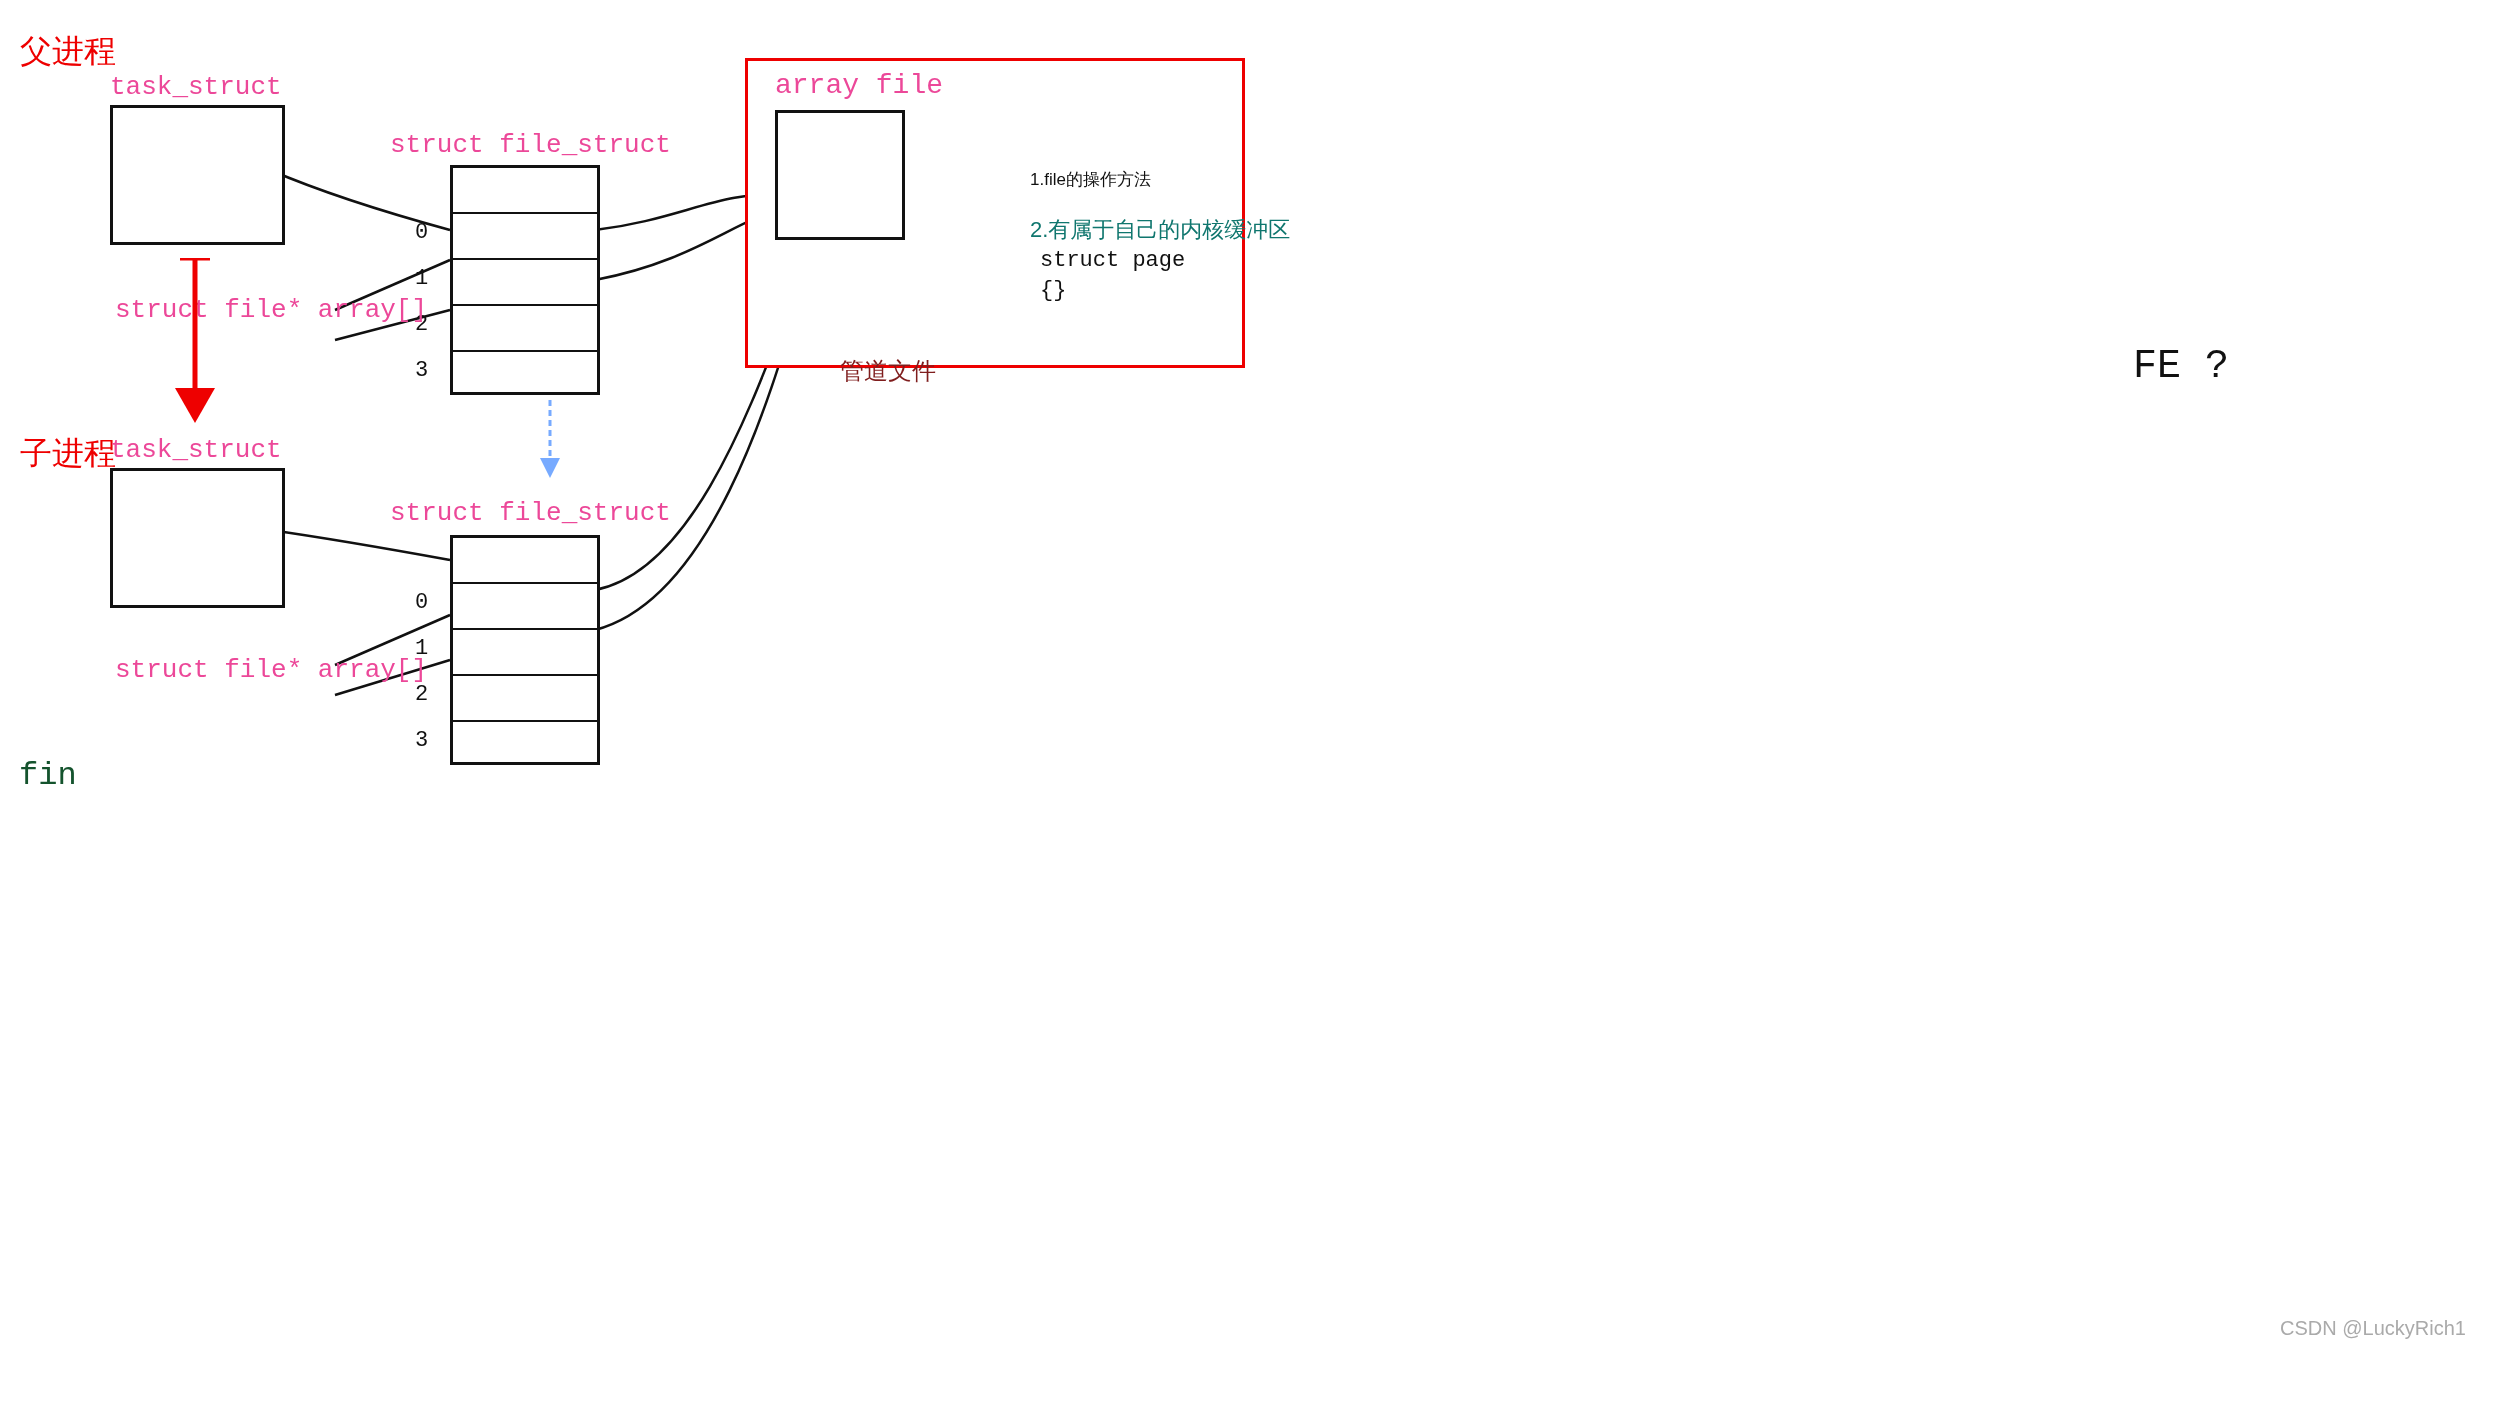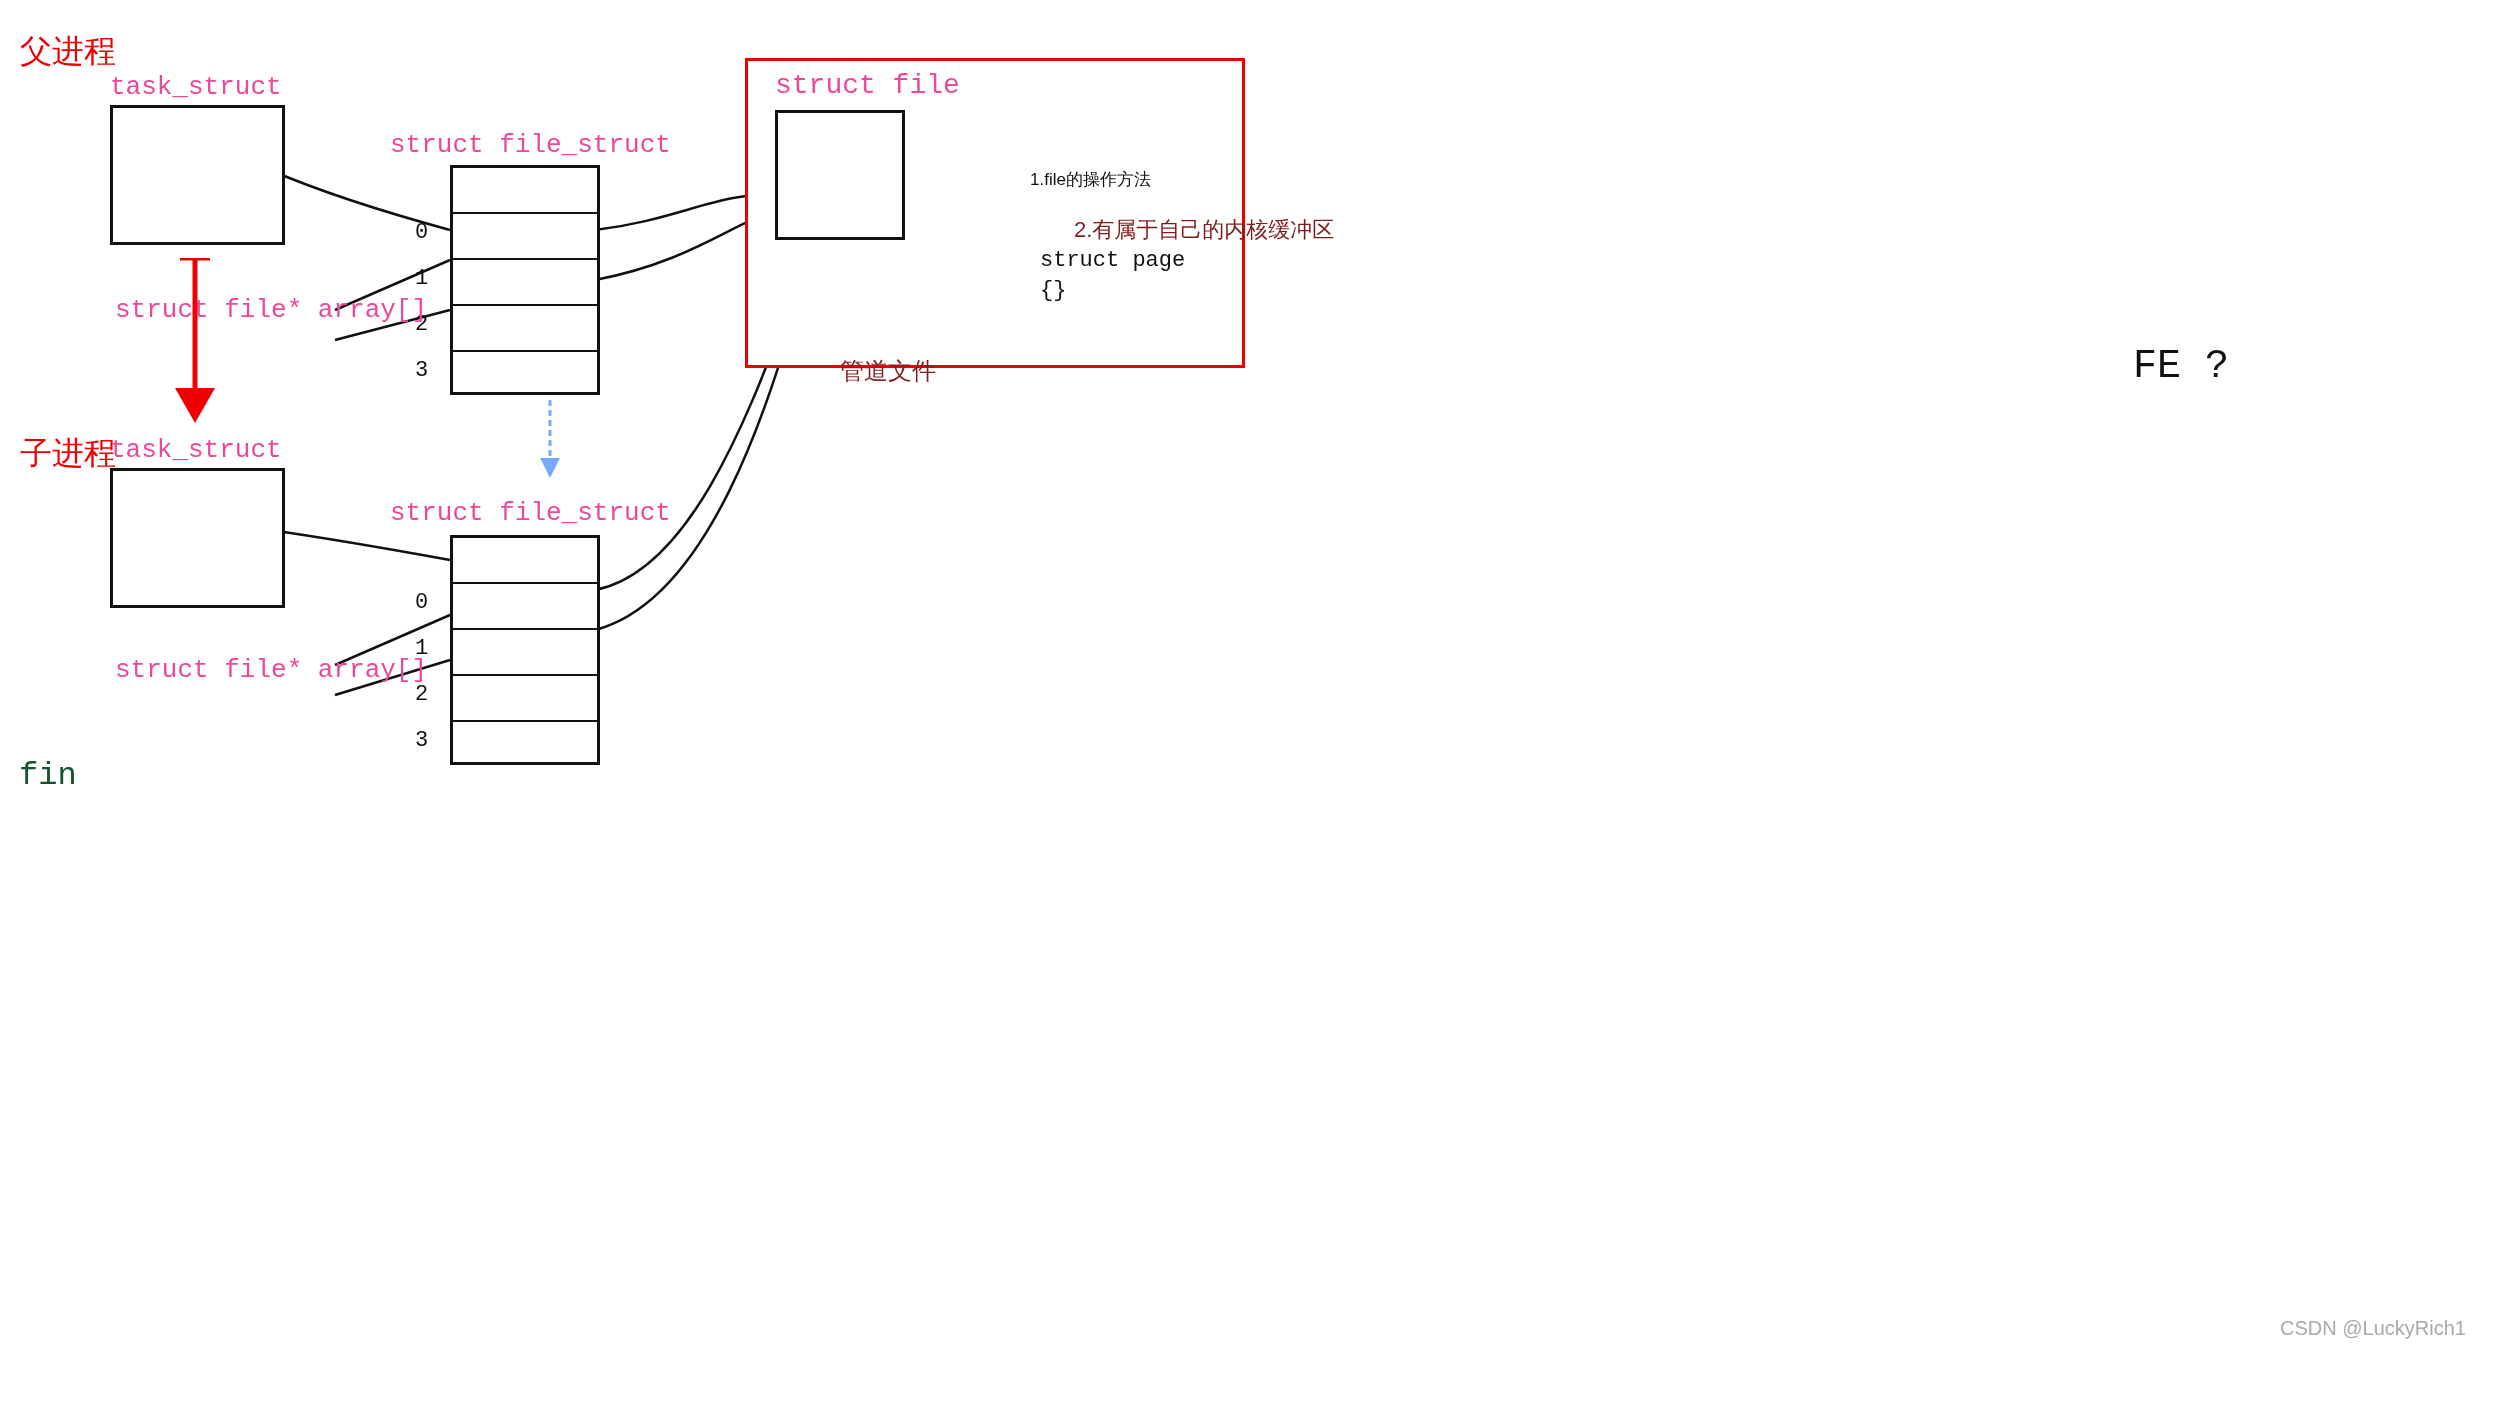--- a/index.html
+++ b/index.html
@@ -146,27 +146,27 @@
 
   <div style="position:absolute; left:415px; top:580px; font-size:22px; font-family:'Courier New',monospace; line-height:46px; color:#111;">
     0<br>1<br>2<br>3
   </div>
 
   <div class="label label-black" style="left:115px; top:655px; font-size:26px;">struct file* array[]</div>
 
   <div class="box-red" style="left:745px; top:58px; width:500px; height:310px;">
   </div>
 
-  <div class="label label-black" style="left:775px; top:70px; font-size:28px;">struct file</div>
+  <div class="label label-black" style="left:775px; top:70px; font-size:28px;">array file</div>
 
   <div class="box" style="left:775px; top:110px; width:130px; height:130px;"></div>
 
   <div style="position:absolute; left:1030px; top:168px; font-size:17px; color:#111; font-family:Liberation Sans, sans-serif;">1.file的操作方法</div>
 
-  <div style="position:absolute; left:1030px; top:215px; font-size:22px; color:#7f1d1d; font-family:sans-serif;margin-left:44px;">2.有属于自己的内核缓冲区</div>
+  <div style="position:absolute; left:1030px; top:215px; font-size:22px; color:#0f766e; font-family:sans-serif;">2.有属于自己的内核缓冲区</div>
 
   <div style="position:absolute; left:1040px; top:248px; font-size:22px; color:#111; font-family:'Courier New',monospace;">struct page</div>
 
   <div style="position:absolute; left:1040px; top:278px; font-size:22px; color:#111; font-family:'Courier New',monospace;">{}</div>
 
   <div style="position:absolute; left:840px; top:355px; font-size:24px; color:#7f1d1d; font-family:sans-serif;">管道文件</div>
 
 
   <div style="position:absolute; left:2133px; top:344px; font-size:40px; color:#111; font-family:'Courier New',monospace;">FE ?</div>
 

